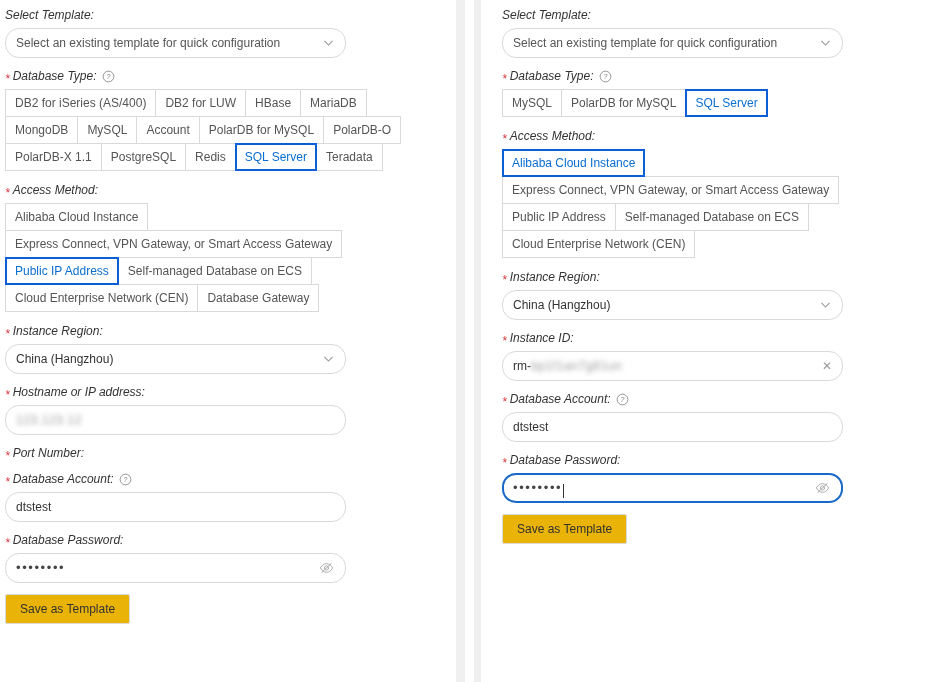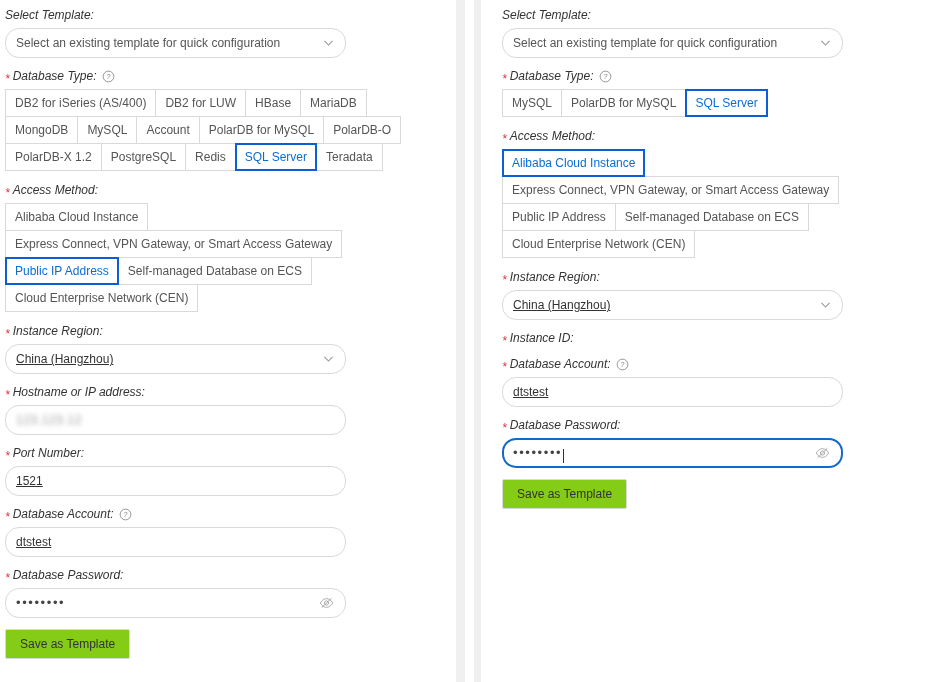--- a/index.html
+++ b/index.html
@@ -76,21 +76,21 @@
     display: flex;
     align-items: center;
     padding: 0 10px;
     font-size: 12px;
     color: #333333;
   }
   .control.focused {
     border: 2px solid #1668c9;
     padding: 0 9px;
   }
-  .control .value { color: #333333; line-height: 28px; text-decoration: underline; }
+  .control .value { color: #333333; line-height: 28px; }
   .control .placeholder { color: #555555; }
   .chevron {
     position: absolute; right: 10px; top: 50%;
     transform: translateY(-50%);
     width: 13px; height: 13px; color: #999999;
   }
   .chevron svg { display: block; }
   .clear-x {
     position: absolute; right: 10px; top: 50%;
     transform: translateY(-50%);
@@ -157,21 +157,21 @@
   }
 
   
   .btn {
     height: 30px;
     display: inline-flex;
     align-items: center;
     justify-content: center;
     padding: 8px 14px;
     border: 1px solid #d9d9d9;
-    background: #84cc16;
+    background: #eab308;
     border-radius: 2px;
     font-size: 12px;
     color: #333333;
     cursor: pointer;
   }
   .mt-extra { margin-top: 3px; }
   .tabs-field { margin-bottom: 13px; }
 </style>
 </head>
 <body>
@@ -208,39 +208,40 @@
       <div class="tabs" id="left-dbtype-tabs">
           <div class="tab">DB2 for iSeries (AS/400)</div>
           <div class="tab">DB2 for LUW</div>
           <div class="tab">HBase</div>
           <div class="tab">MariaDB</div>
           <div class="tab">MongoDB</div>
           <div class="tab">MySQL</div>
           <div class="tab">Account</div>
           <div class="tab">PolarDB for MySQL</div>
           <div class="tab">PolarDB-O</div>
-          <div class="tab">PolarDB-X 1.2</div>
+          <div class="tab">PolarDB-X 1.1</div>
           <div class="tab">PostgreSQL</div>
           <div class="tab">Redis</div>
           <div class="tab selected">SQL Server</div>
           <div class="tab">Teradata</div>
         </div>
     </div>
 
     <div class="field tabs-field">
       <div class="label">
         <span class="req">*</span>
         <span>Access Method:</span>
       </div>
       <div class="tabs" id="left-access-tabs">
           <div class="tab">Alibaba Cloud Instance</div>
           <div class="tab">Express Connect, VPN Gateway, or Smart Access Gateway</div>
           <div class="tab selected">Public IP Address</div>
           <div class="tab">Self-managed Database on ECS</div>
           <div class="tab">Cloud Enterprise Network (CEN)</div>
+          <div class="tab">Database Gateway</div>
         </div>
     </div>
 
     <div class="field mt-extra">
       <div class="label">
         <span class="req">*</span>
         <span>Instance Region:</span>
       </div>
       <div class="control">
         <span class="value">China (Hangzhou)</span>
@@ -259,23 +260,20 @@
       </div>
       <div class="control">
         <span class="blurred">123.123.12</span>
       </div>
     </div>
 
     <div class="field">
       <div class="label">
         <span class="req">*</span>
         <span>Port Number:</span>
-      </div>
-      <div class="control">
-        <span class="value">1521</span>
       </div>
     </div>
 
     <div class="field">
       <div class="label">
         <span class="req">*</span>
         <span>Database Account:</span>
         <span class="help-icon">
           <svg viewBox="0 0 16 16" width="13" height="13">
               <circle cx="8" cy="8" r="6.6" fill="none" stroke="currentColor" stroke-width="1.1"></circle>
@@ -373,20 +371,25 @@
               <path d="M3 5.5 L8 10.5 L13 5.5" fill="none" stroke="currentColor" stroke-width="1.4"></path>
             </svg>
         </span>
       </div>
     </div>
 
     <div class="field">
       <div class="label">
         <span class="req">*</span>
         <span>Instance ID:</span>
+      </div>
+      <div class="control">
+        <span class="prefix">rm-</span>
+        <span class="blurred">bp1f1an7g81un</span>
+        <span class="clear-x">✕</span>
       </div>
     </div>
 
     <div class="field">
       <div class="label">
         <span class="req">*</span>
         <span>Database Account:</span>
         <span class="help-icon">
           <svg viewBox="0 0 16 16" width="13" height="13">
               <circle cx="8" cy="8" r="6.6" fill="none" stroke="currentColor" stroke-width="1.1"></circle>

